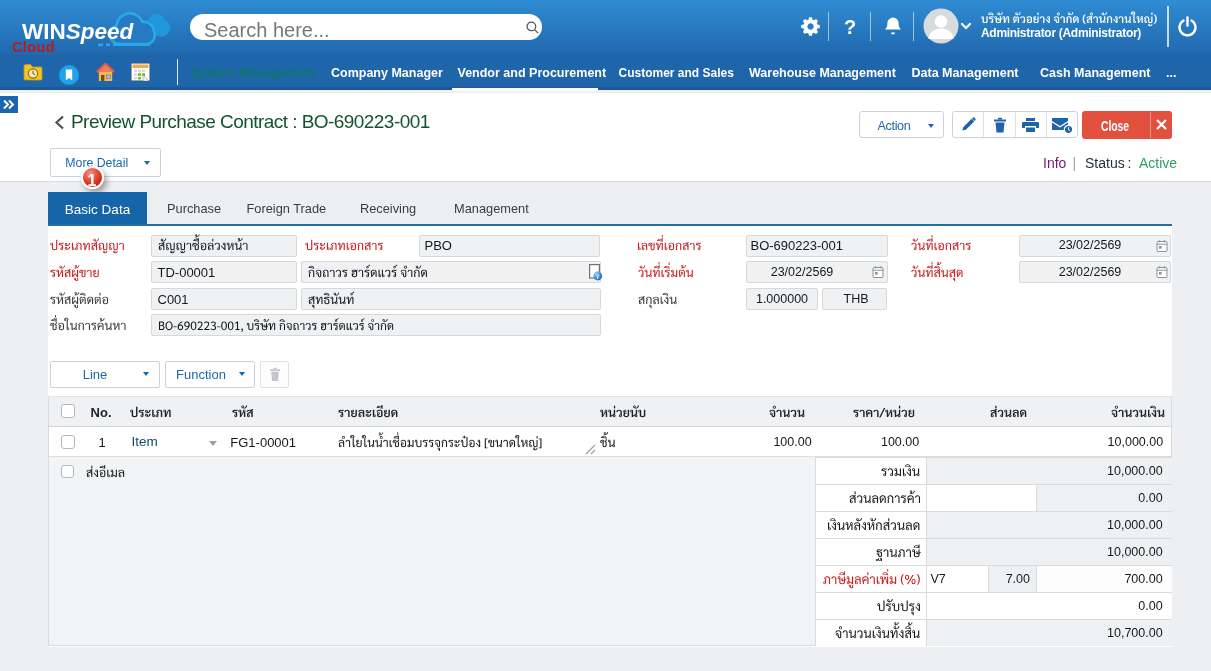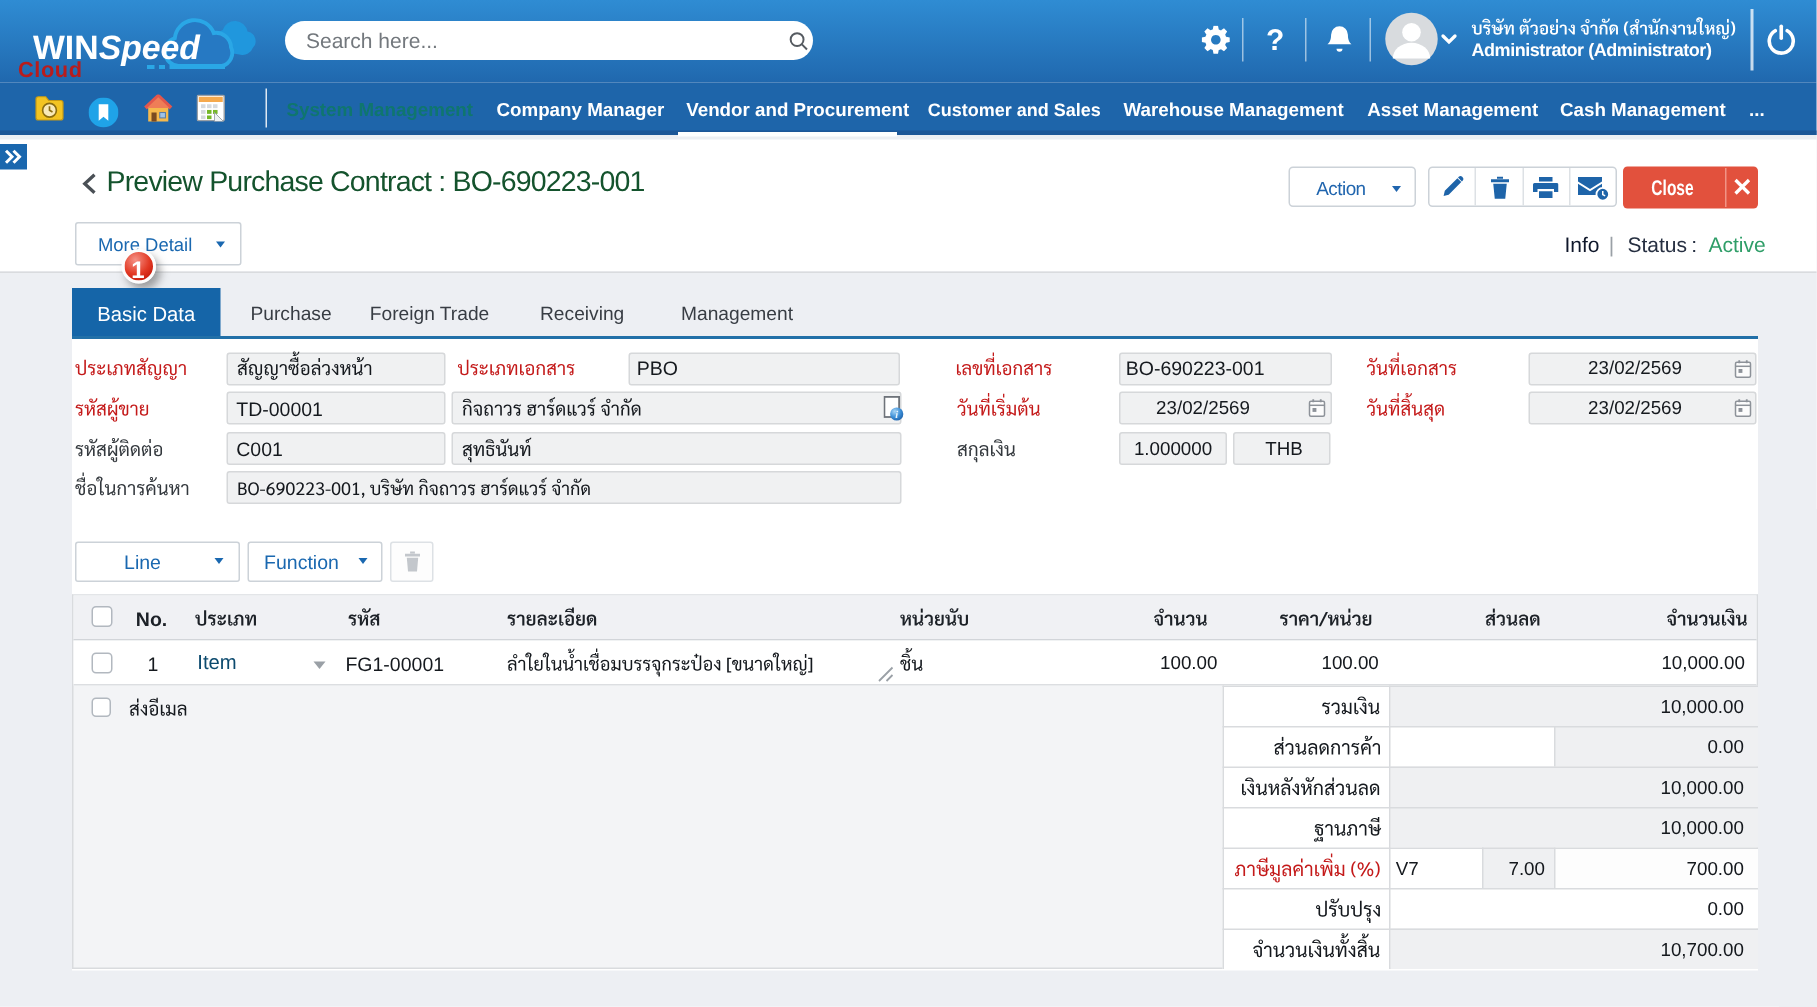--- a/index.html
+++ b/index.html
@@ -119,21 +119,21 @@
 
 <svg class="ab" style="left:93px;top:8px" width="80" height="40" viewBox="0 0 80 40">
 <path d="M53 26 a8 8 0 0 1 2.5-14 a8.5 8.5 0 0 1 16.5 1 a6.5 6.5 0 0 1 3.5 11 a7 7 0 0 1-8 4.5 z" fill="#2097dd"></path>
 <path d="M26 36 a9.5 9.5 0 0 1 -2.5 -18.5 a13.5 13.5 0 0 1 26 -3.5 a10 10 0 0 1 11.5 9.5 a9 9 0 0 1 -6 12.5 z" fill="#2679c3" stroke="#2aa7e6" stroke-width="2.6"></path>
 <path d="M5 36.7 h5 M13 36.7 h4 M20 36.7 h37" stroke="#2aa7e6" stroke-width="2.6" fill="none"></path>
 </svg>
 <div class="tx" style="left:22px;top:21px;font-size:22.5px;color:#fff;font-weight:bold">WIN<span style="font-style:italic">Speed</span></div>
 <div class="tx" style="left:12px;top:40px;font-size:14.5px;color:#b91c1c;font-weight:bold;letter-spacing:.4px">Cloud</div>
 
 <div class="ab" style="left:190px;top:14px;width:352px;height:26px;background:#fff;border-radius:13px"></div>
-<div class="tx" style="top:19.6px;font-size:14px;color:#73787d;left:204px">Search here...</div>
+<div class="tx" style="top:19.6px;font-size:20px;color:#73787d;left:204px">Search here...</div>
 <svg class="ab" style="left:526px;top:21px" width="13" height="13" viewBox="0 0 13 13">
     <circle cx="5.4" cy="5.4" r="4.3" fill="none" stroke="#565b61" stroke-width="1.3"></circle>
     <path d="M8.6 8.6 L12 12" stroke="#565b61" stroke-width="1.3"></path>
   </svg>
 
 <svg class="ab" style="left:801px;top:17px" width="19" height="19" viewBox="0 0 19 19">
     <path fill="#fff" fill-rule="evenodd" d="M16.6 8.2 L16.4 7.5 L18.8 8.0 L18.8 11.0 L16.4 11.5 L15.5 13.5 L15.8 13.0 L17.1 15.0 L15.0 17.1 L13.0 15.8 L10.8 16.6 L11.5 16.4 L11.0 18.8 L8.0 18.8 L7.5 16.4 L5.5 15.5 L6.0 15.8 L4.0 17.1 L1.9 15.0 L3.2 13.0 L2.4 10.8 L2.6 11.5 L0.2 11.0 L0.2 8.0 L2.6 7.5 L3.5 5.5 L3.2 6.0 L1.9 4.0 L4.0 1.9 L6.0 3.2 L8.2 2.4 L7.5 2.6 L8.0 0.2 L11.0 0.2 L11.5 2.6 L13.5 3.5 L13.0 3.2 L15.0 1.9 L17.1 4.0 L15.8 6.0Z M9.5 6.3 a3.2 3.2 0 1 0 .1 0z"></path>
   </svg>
 <div class="tx" style="top:17.1px;font-size:20px;color:#ffffff;font-weight:bold;left:844px">?</div>
 <svg class="ab" style="left:883px;top:16px" width="20" height="21" viewBox="0 0 20 21">
@@ -234,21 +234,21 @@
     <path d="M12 12 l6 6 h-6z" fill="#eef1f4" stroke="#9aa0a6" stroke-width=".6"></path>
   </svg>
 <div class="ab" style="left:177px;top:59px;width:1px;height:26px;background:rgba(255,255,255,.85)"></div>
 
 <div class="tx" style="top:66.9px;font-size:12.5px;color:#0f766e;font-weight:bold;left:191px">System Management</div>
 <div class="tx" style="top:66.9px;font-size:12.5px;color:#ffffff;font-weight:bold;left:331px">Company Manager</div>
 <div class="tx" style="top:66.9px;font-size:12.5px;color:#ffffff;font-weight:bold;left:457.5px">Vendor and Procurement</div>
 <div class="ab" style="left:451.5px;top:88px;width:146px;height:2.5px;background:#fff"></div>
 <div class="tx" style="top:66.9px;font-size:12px;color:#ffffff;font-weight:bold;left:618.5px">Customer and Sales</div>
 <div class="tx" style="top:66.9px;font-size:12.5px;color:#ffffff;font-weight:bold;left:749px">Warehouse Management</div>
-<div class="tx" style="top:66.9px;font-size:12.5px;color:#ffffff;font-weight:bold;left:911.5px">Asset Management</div>
+<div class="tx" style="top:66.9px;font-size:12.5px;color:#ffffff;font-weight:bold;left:911.5px">Data Management</div>
 <div class="tx" style="top:66.9px;font-size:12.5px;color:#ffffff;font-weight:bold;left:1040px">Cash Management</div>
 <div class="tx" style="top:66.9px;font-size:12.5px;color:#ffffff;font-weight:bold;left:1166px">...</div>
 
 <div class="ab" style="left:0;top:96px;width:18px;height:17px;background:#1a67ae"></div>
 <svg class="ab" style="left:2px;top:99px" width="14" height="11" viewBox="0 0 14 11">
     <path d="M2 1.5 l4 4-4 4 M7 1.5 l4 4-4 4" stroke="#fff" stroke-width="2" fill="none"></path>
   </svg>
 <svg class="ab" style="left:54px;top:115px" width="11" height="15" viewBox="0 0 11 15">
     <path d="M9 1.5 L2.5 7.5 9 13.5" stroke="#4a5056" stroke-width="2.2" fill="none"></path>
   </svg>
@@ -284,21 +284,21 @@
 <svg class="ab" style="left:1154.5px;top:117.5px" width="13" height="13" viewBox="0 0 13 13">
     <path d="M2 2 L11 11 M11 2 L2 11" stroke="#fff" stroke-width="2.2"></path>
   </svg>
 
 <div class="btn" style="left:50px;top:148px;width:111px;height:29px;border-radius:2px"></div>
 <div class="tx" style="top:156.9px;font-size:12.3px;color:#1a68b0;left:65.3px">More Detail</div>
 <div class="car" style="left:144px;top:161px;border-top-color:#1a68b0;border-left-width:3.5px;border-right-width:3.5px;border-top-width:4.5px"></div>
 <div class="ab" style="left:80.5px;top:166px;width:23px;height:23px;border-radius:50%;border:2px solid #fdfdfd;background:radial-gradient(circle at 38% 28%,#f59286,#e23a25 52%,#c41808 85%);box-shadow:3px 4px 6px rgba(90,90,90,.55)"></div>
 <div class="tx" style="top:172.5px;font-size:16px;color:#ffffff;font-weight:bold;left:92px;transform:translateX(-50%)">1</div>
 
-<div class="tx" style="top:156.1px;font-size:14px;color:#0f172a;left:1043px">Info</div>
+<div class="tx" style="top:156.1px;font-size:14px;color:#701a75;left:1043px">Info</div>
 <div class="tx" style="top:156.1px;font-size:14px;color:#9aa0a6;left:1072.5px">|</div>
 <div class="tx" style="top:156.1px;font-size:14px;color:#262f41;left:1085px">Status</div>
 <div class="tx" style="top:156.1px;font-size:14px;color:#262f41;left:1127.5px">:</div>
 <div class="tx" style="top:156.1px;font-size:14px;color:#2f9e68;left:1139px">Active</div>
 
 <div class="ab" style="left:48px;top:192px;width:99px;height:32px;background:#1565a8"></div>
 <div class="tx" style="top:202.6px;font-size:13.5px;color:#ffffff;font-weight:normal;left:97.5px;transform:translateX(-50%)">Basic Data</div>
 <div class="tx" style="top:203.2px;font-size:12.8px;color:#383d44;left:167px">Purchase</div>
 <div class="tx" style="top:203.2px;font-size:12.8px;color:#383d44;left:246.5px">Foreign Trade</div>
 <div class="tx" style="top:203.2px;font-size:12.8px;color:#383d44;left:360px">Receiving</div>

